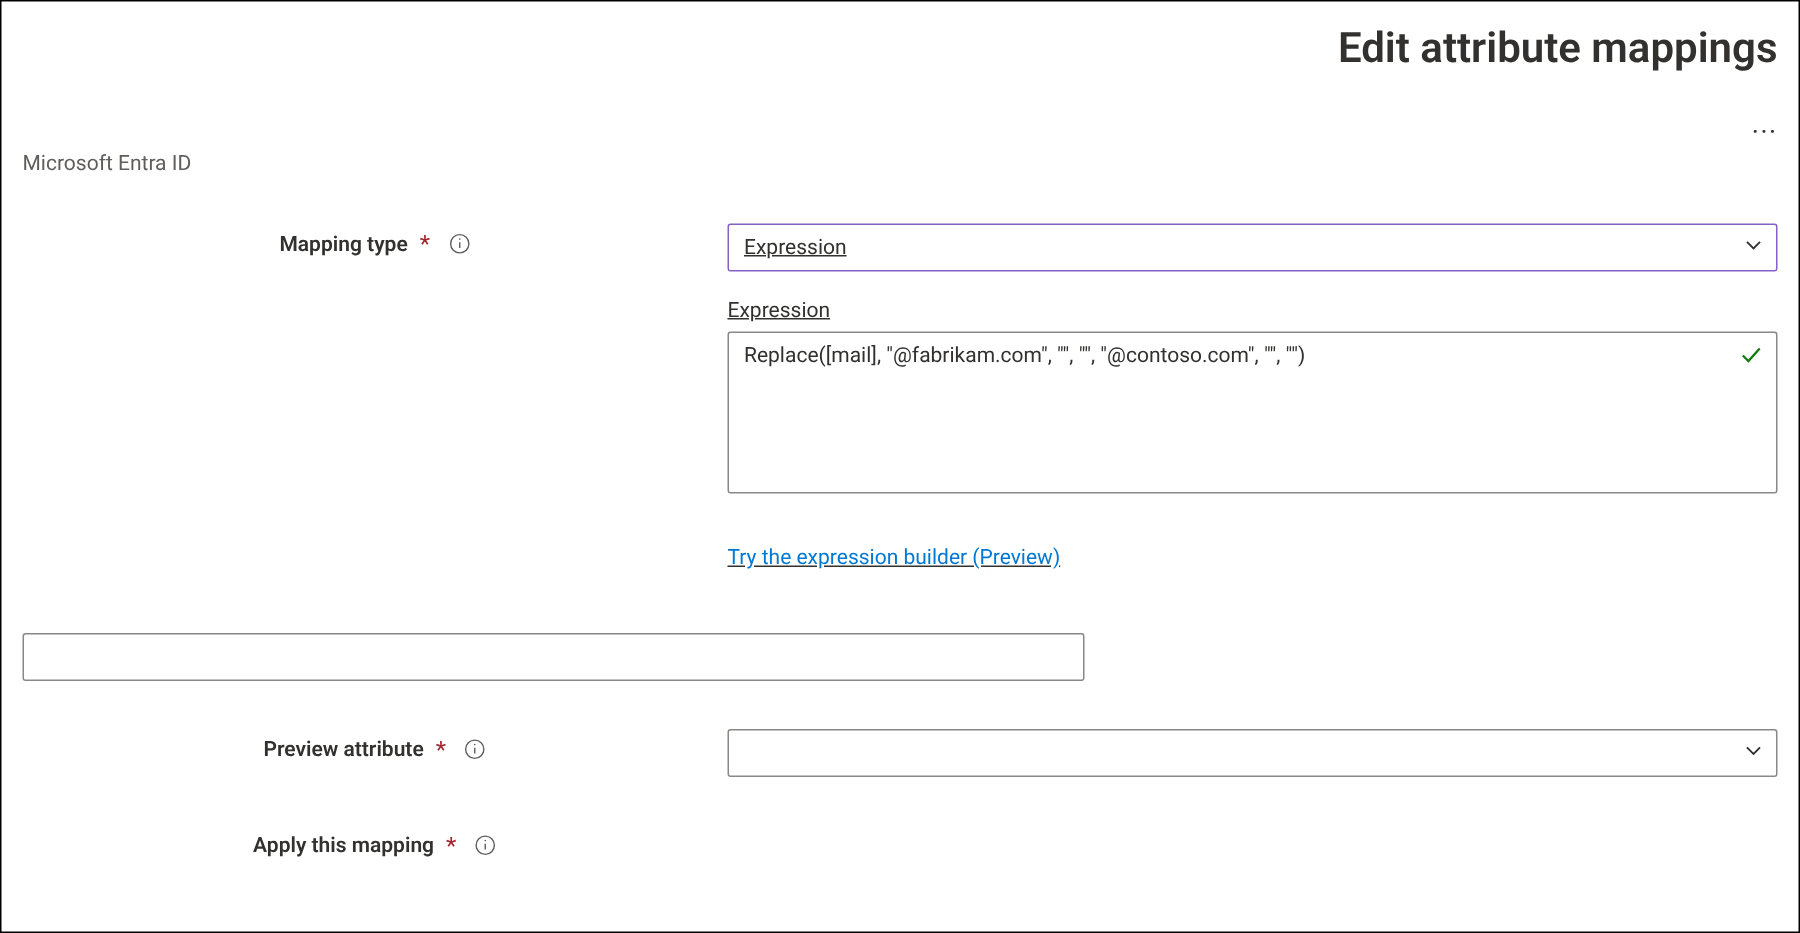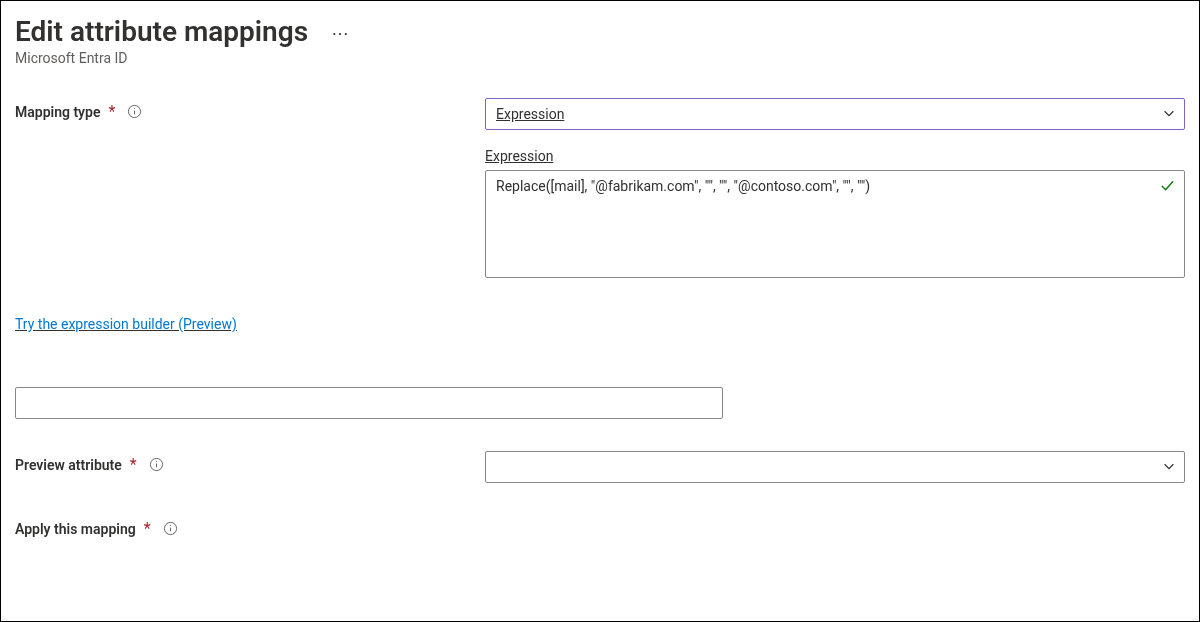--- a/index.html
+++ b/index.html
@@ -8,23 +8,24 @@
       background: #fff;
       color: #323130;
       width: 1200px;
       height: 622px;
       border: 1px solid #000;
       padding: 14px 14px 0 14px;
       overflow: hidden;
     }
     .header {
       display: flex;
-      align-items: center;
+      align-items: flex-end;
       gap: 24px;
       margin-bottom: 2px;
+      flex-direction: column;
     }
     .page-title {
       font-size: 28px;
       font-weight: 600;
       color: #323130;
     }
     .more-icon {
       color: #323130;
       font-size: 18px;
       letter-spacing: 1px;
@@ -42,20 +43,21 @@
     }
     .row-gap-large { margin-bottom: 18px; }
     .row-gap-expr { margin-bottom: 28px; }
     .label-col {
       width: 470px;
       flex-shrink: 0;
       display: flex;
       align-items: center;
       gap: 6px;
       padding-top: 4px;
+      justify-content: center;
     }
     .field-label {
       font-size: 14px;
       font-weight: 600;
       color: #323130;
     }
     .required {
       color: #a4262c;
       margin-left: 2px;
     }
@@ -182,21 +184,21 @@
       <textarea class="expression-box" style="">Replace([mail], "@fabrikam.com", "", "", "@contoso.com", "", "")</textarea>
       <span class="check-icon">
         <svg width="15" height="15" viewBox="0 0 16 16" fill="none" stroke="currentColor" stroke-width="1.6">
             <polyline points="2 8.5 6 12.5 14 3.5"></polyline>
           </svg>
       </span>
     </div>
   </div>
 </div>
 
-<div class="form-row" style="margin-bottom:16px;flex-direction:column;">
+<div class="form-row" style="margin-bottom:4px;">
   <div class="label-col"></div>
   <div class="input-col">
     <span class="link">Try the expression builder (Preview)</span>
   </div>
 </div>
 
 <div class="mid-spacer"></div>
 
 <div class="form-row">
   <div class="input-col">

